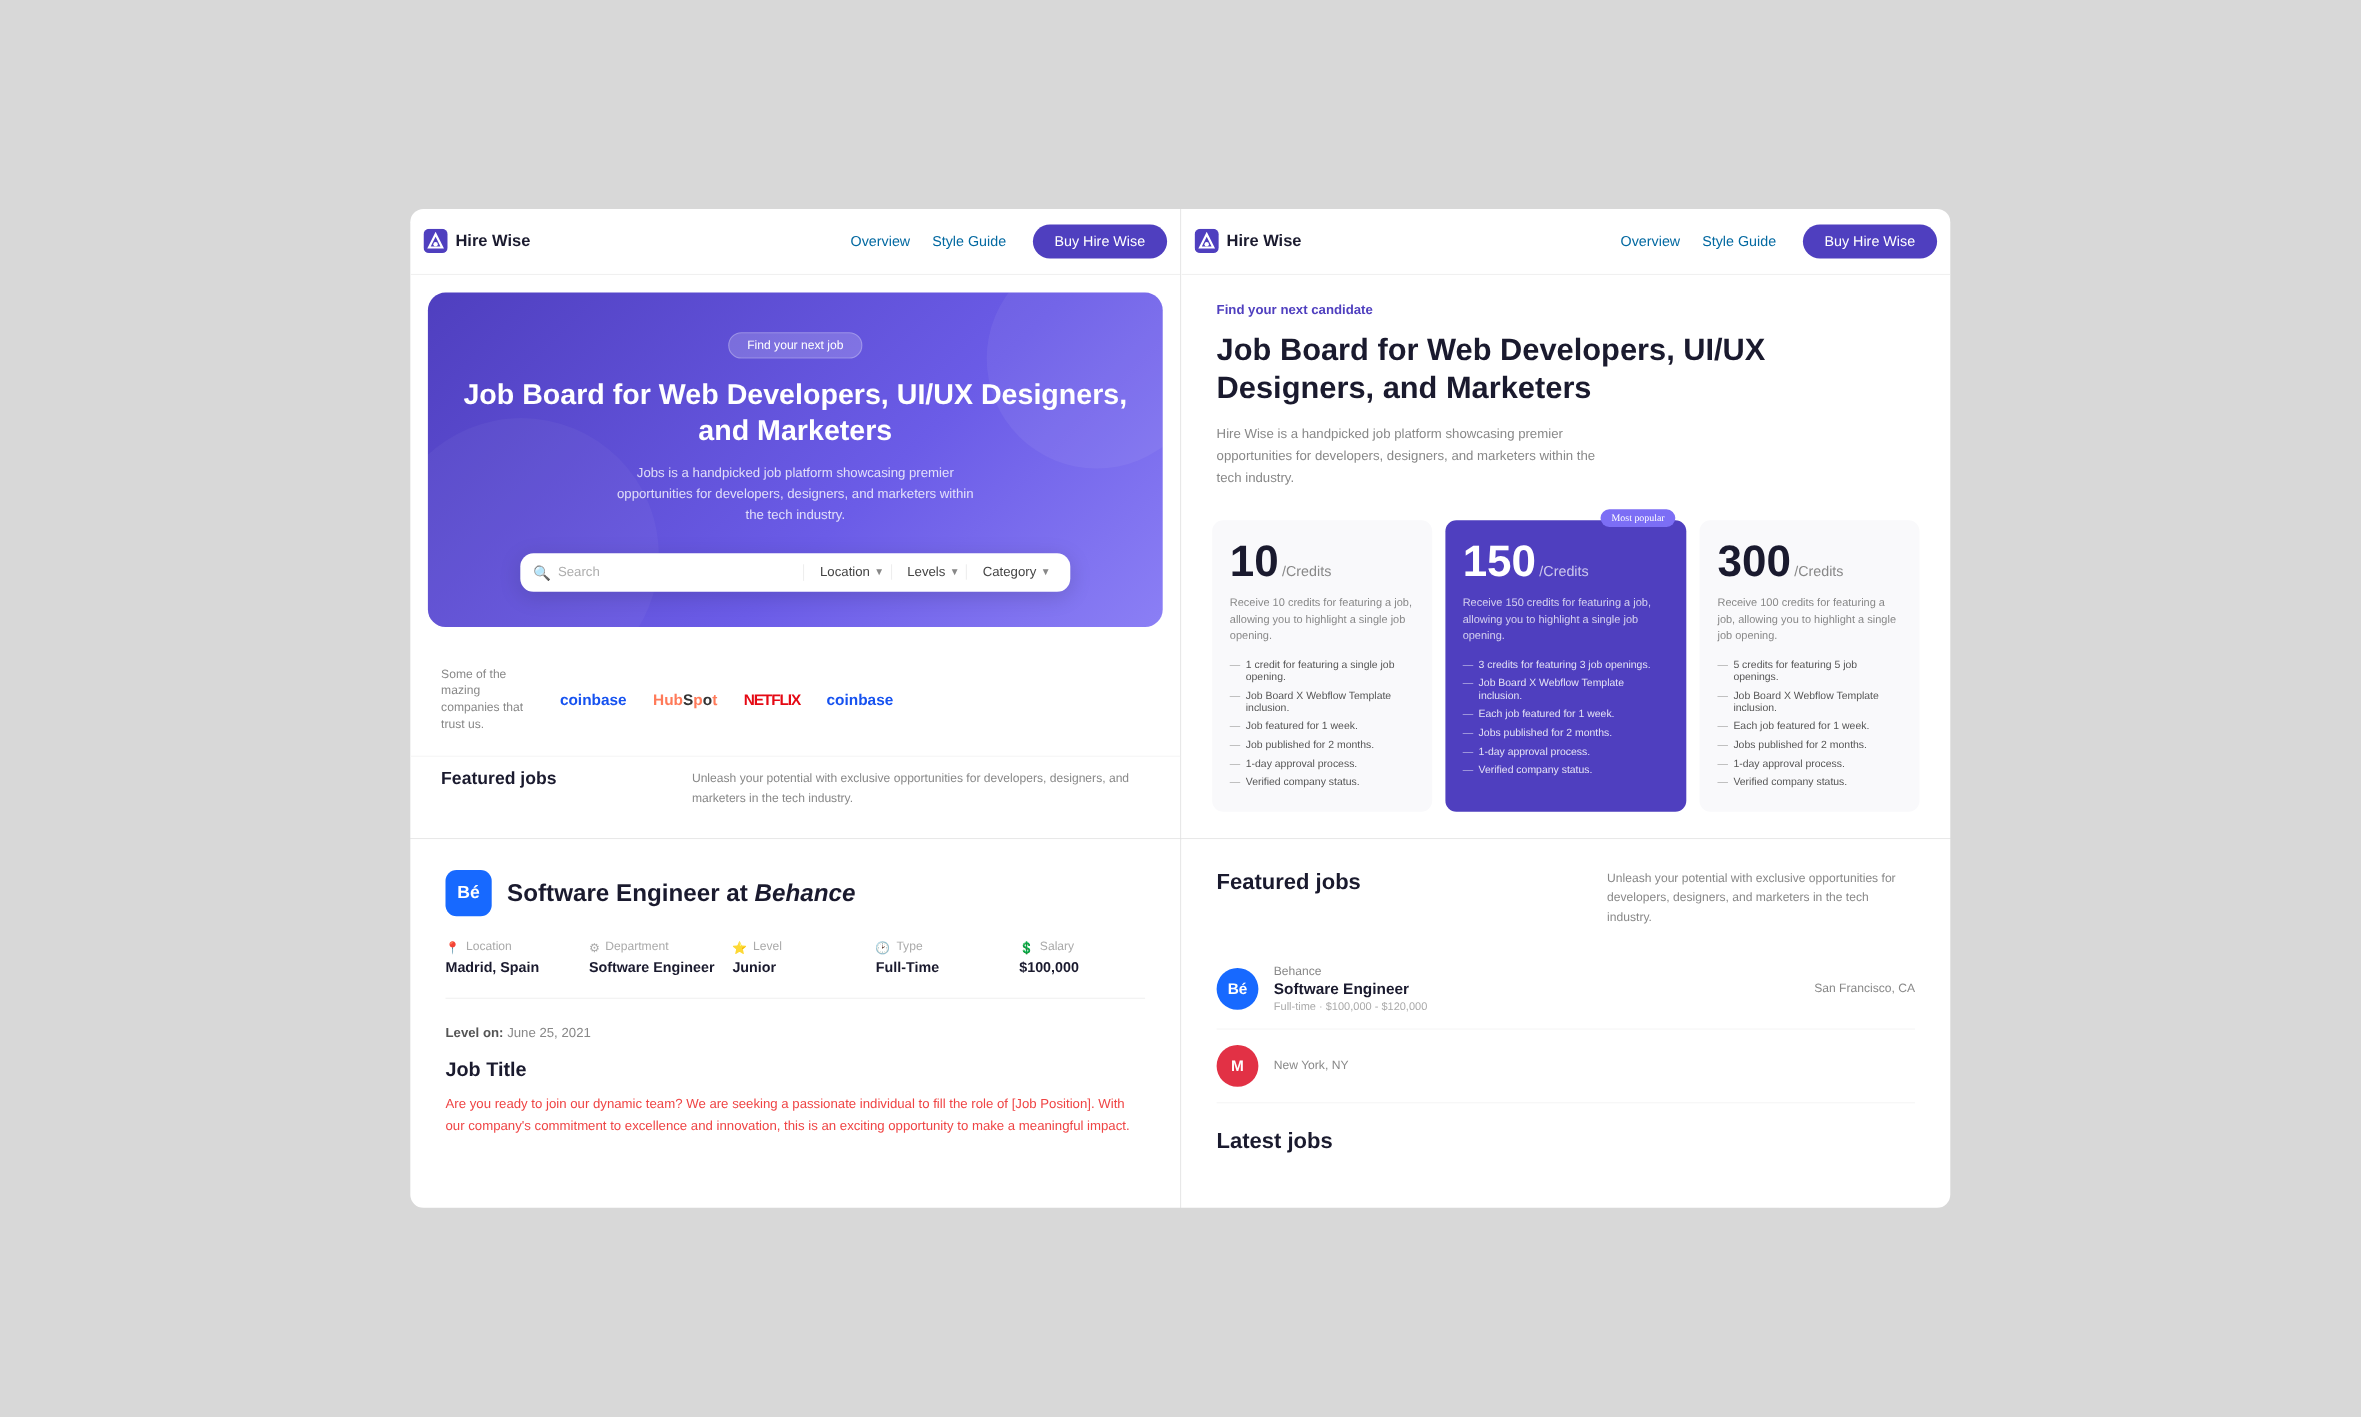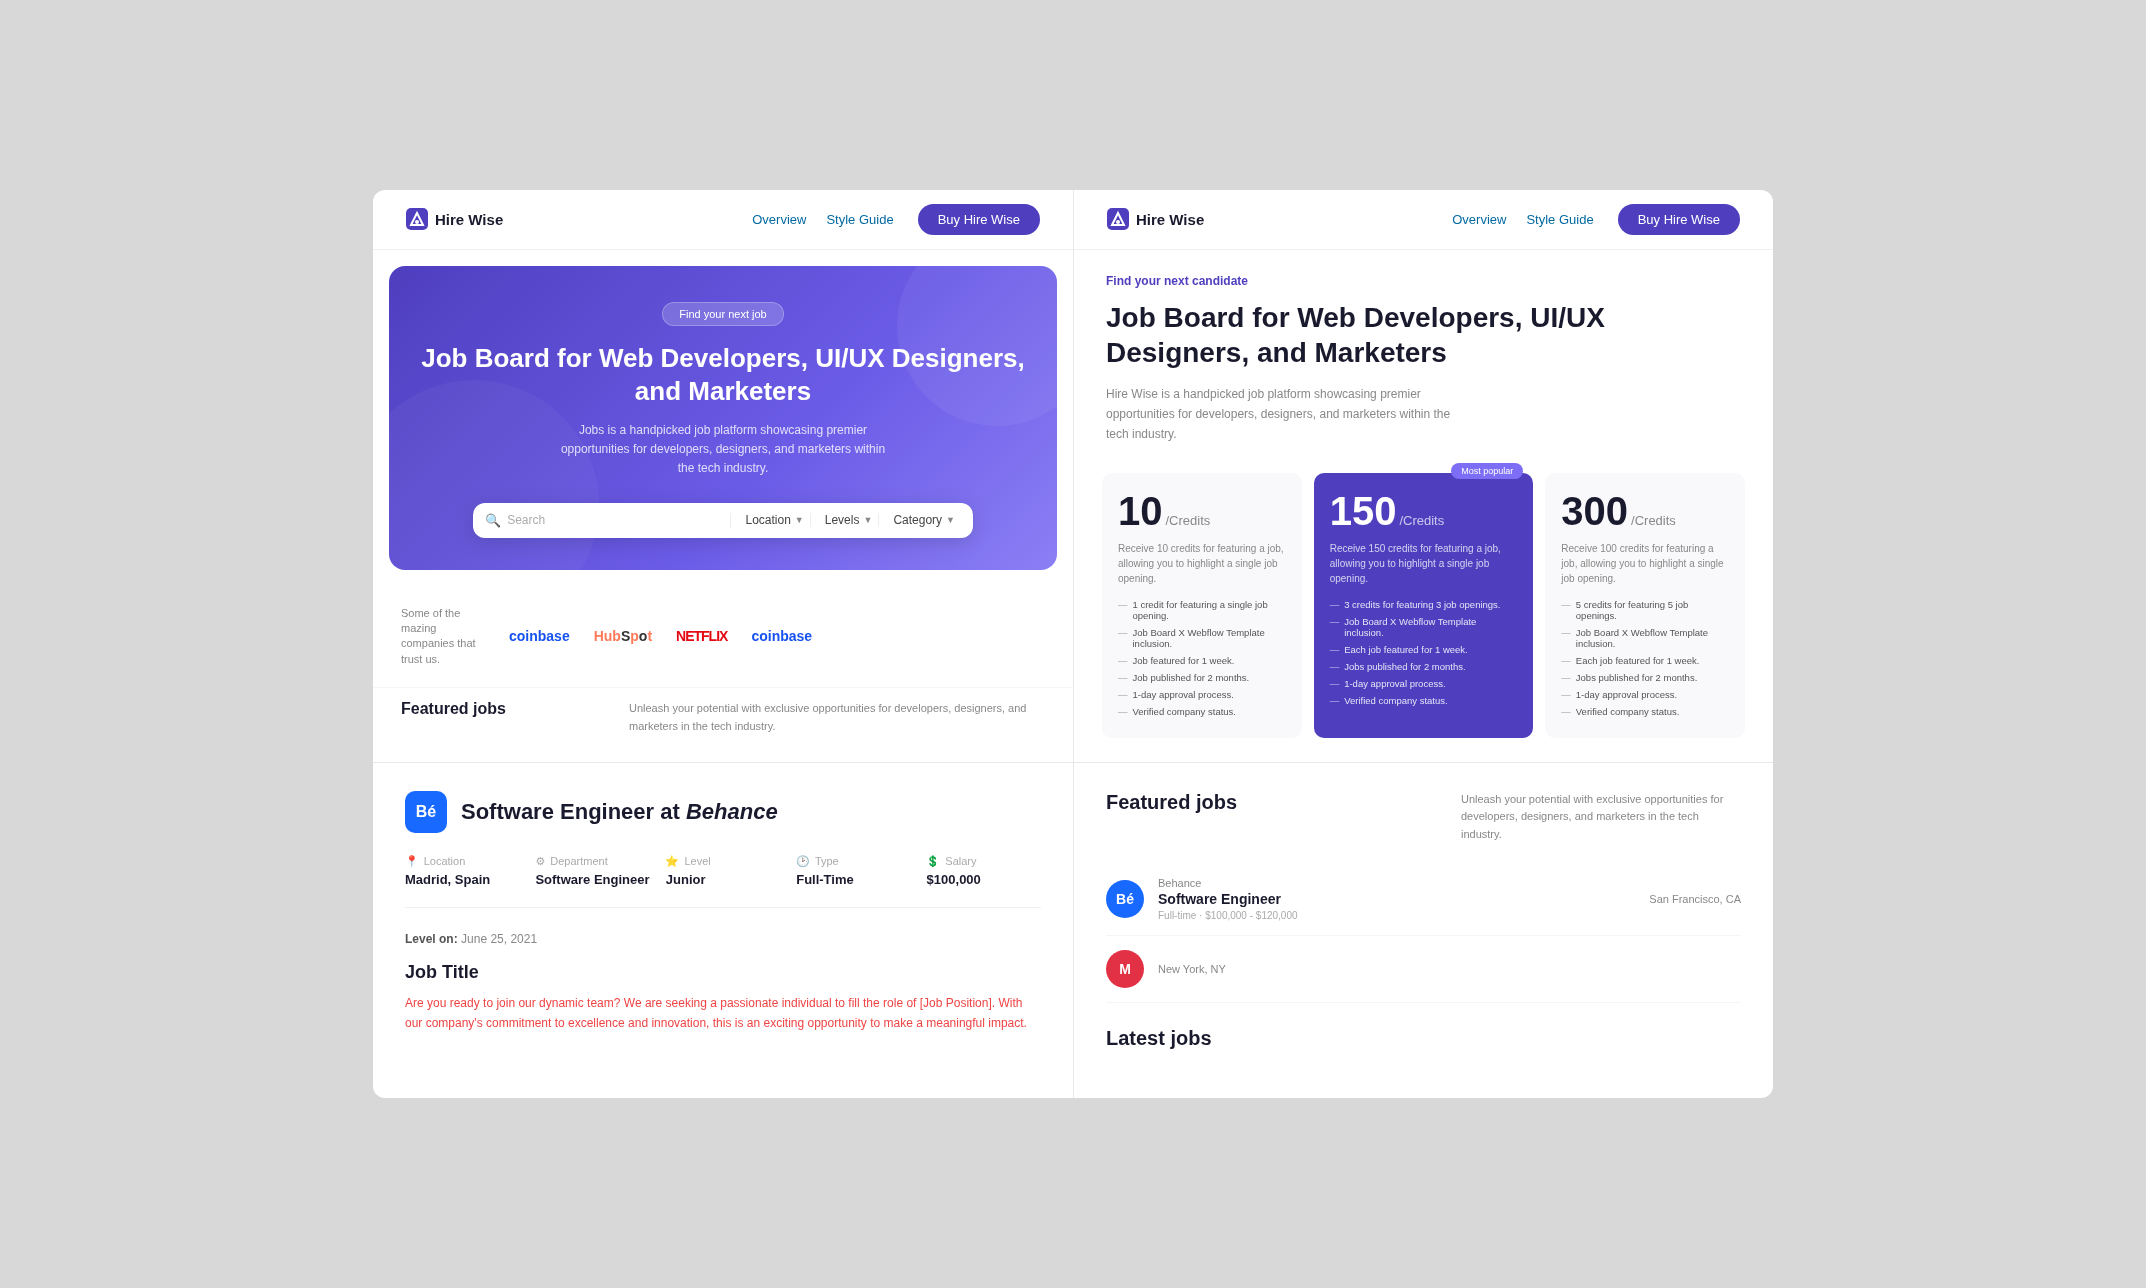--- a/index.html
+++ b/index.html
@@ -42,21 +42,21 @@
     .panel-bottom-right {
       border-radius: 0 0 12px 0;
       border-left: 1px solid #e8e8e8;
       border-top: 1px solid #e8e8e8;
     }
 
     
     .nav {
       display: flex;
       align-items: center;
-      padding: 14px 33px;
+      padding: 14px 12px;
       border-bottom: 1px solid #f0f0f0;
       gap: 24px;
     }
 
     .nav-logo {
       display: flex;
       align-items: center;
       gap: 7px;
       font-weight: 700;
       font-size: 15px;
@@ -302,20 +302,21 @@
 
     .most-popular-badge {
       position: absolute;
       top: -10px;
       right: 10px;
       background: #7c6ef5;
       color: #fff;
       font-size: 9px;
       padding: 3px 10px;
       border-radius: 10px;
+      font-family: Liberation Serif, serif;
     }
 
     .pricing-number {
       font-size: 40px;
       font-weight: 800;
       color: #1a1a2e;
       line-height: 1;
     }
 
     .pricing-card.featured-card .pricing-number {

